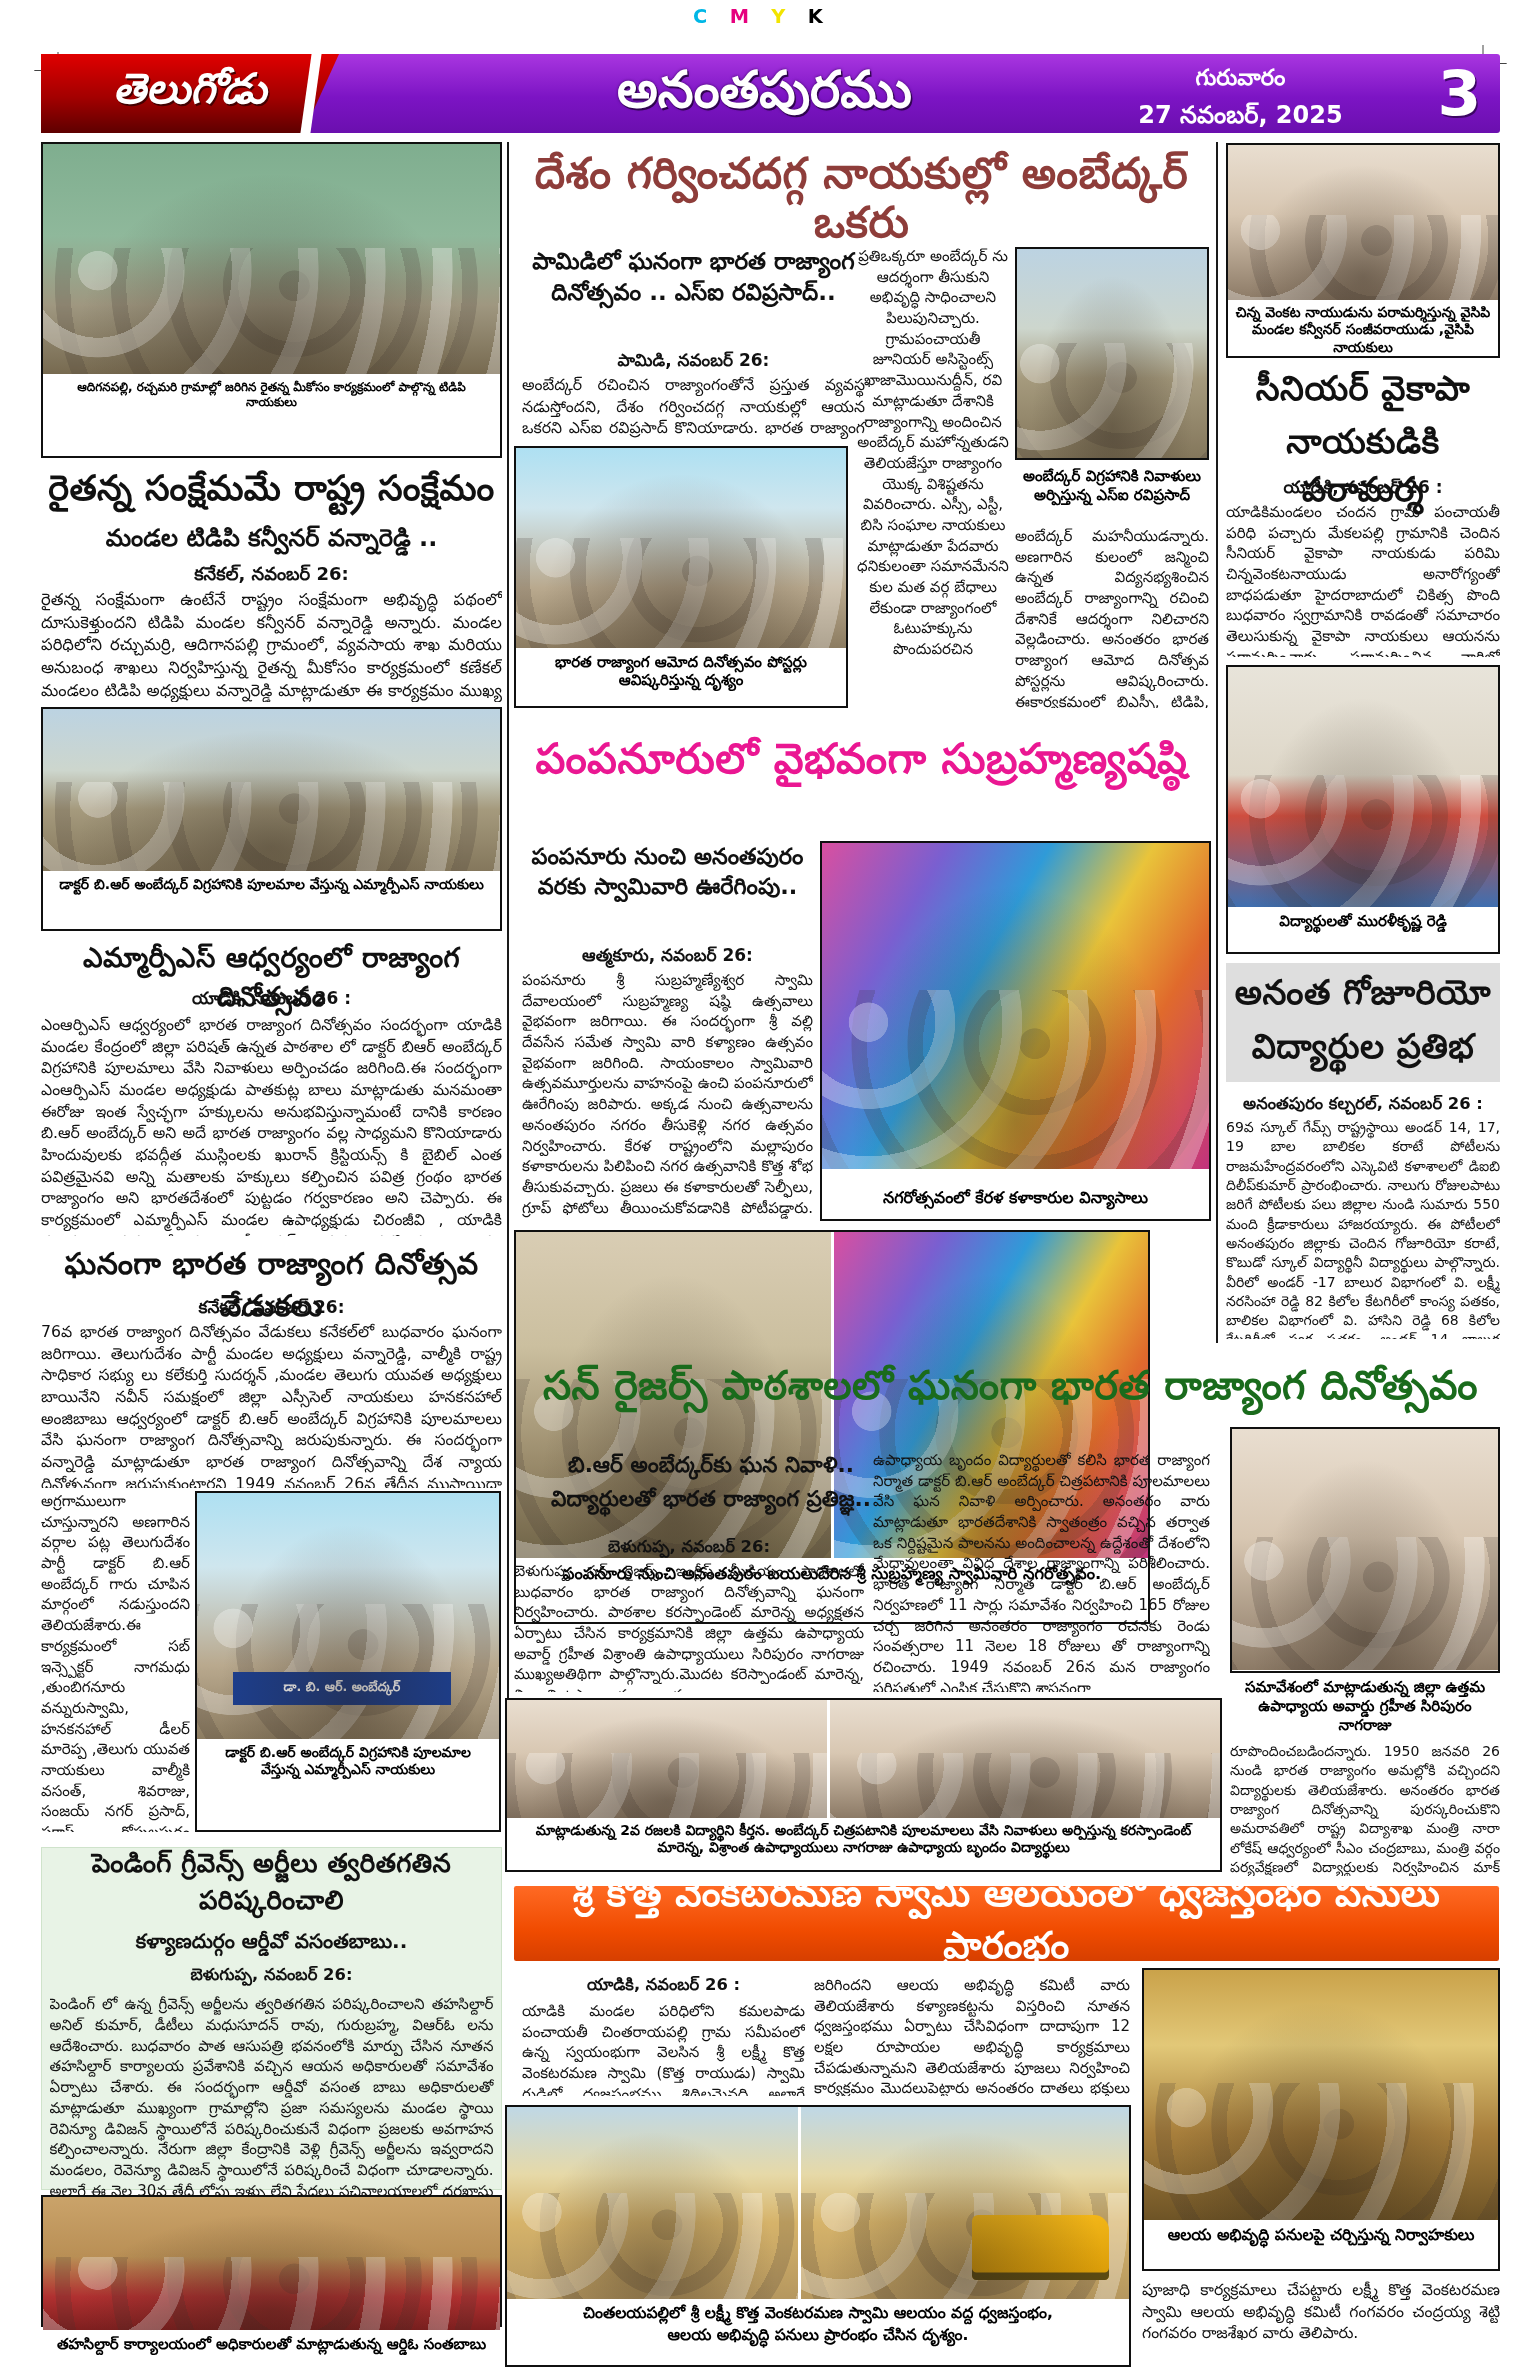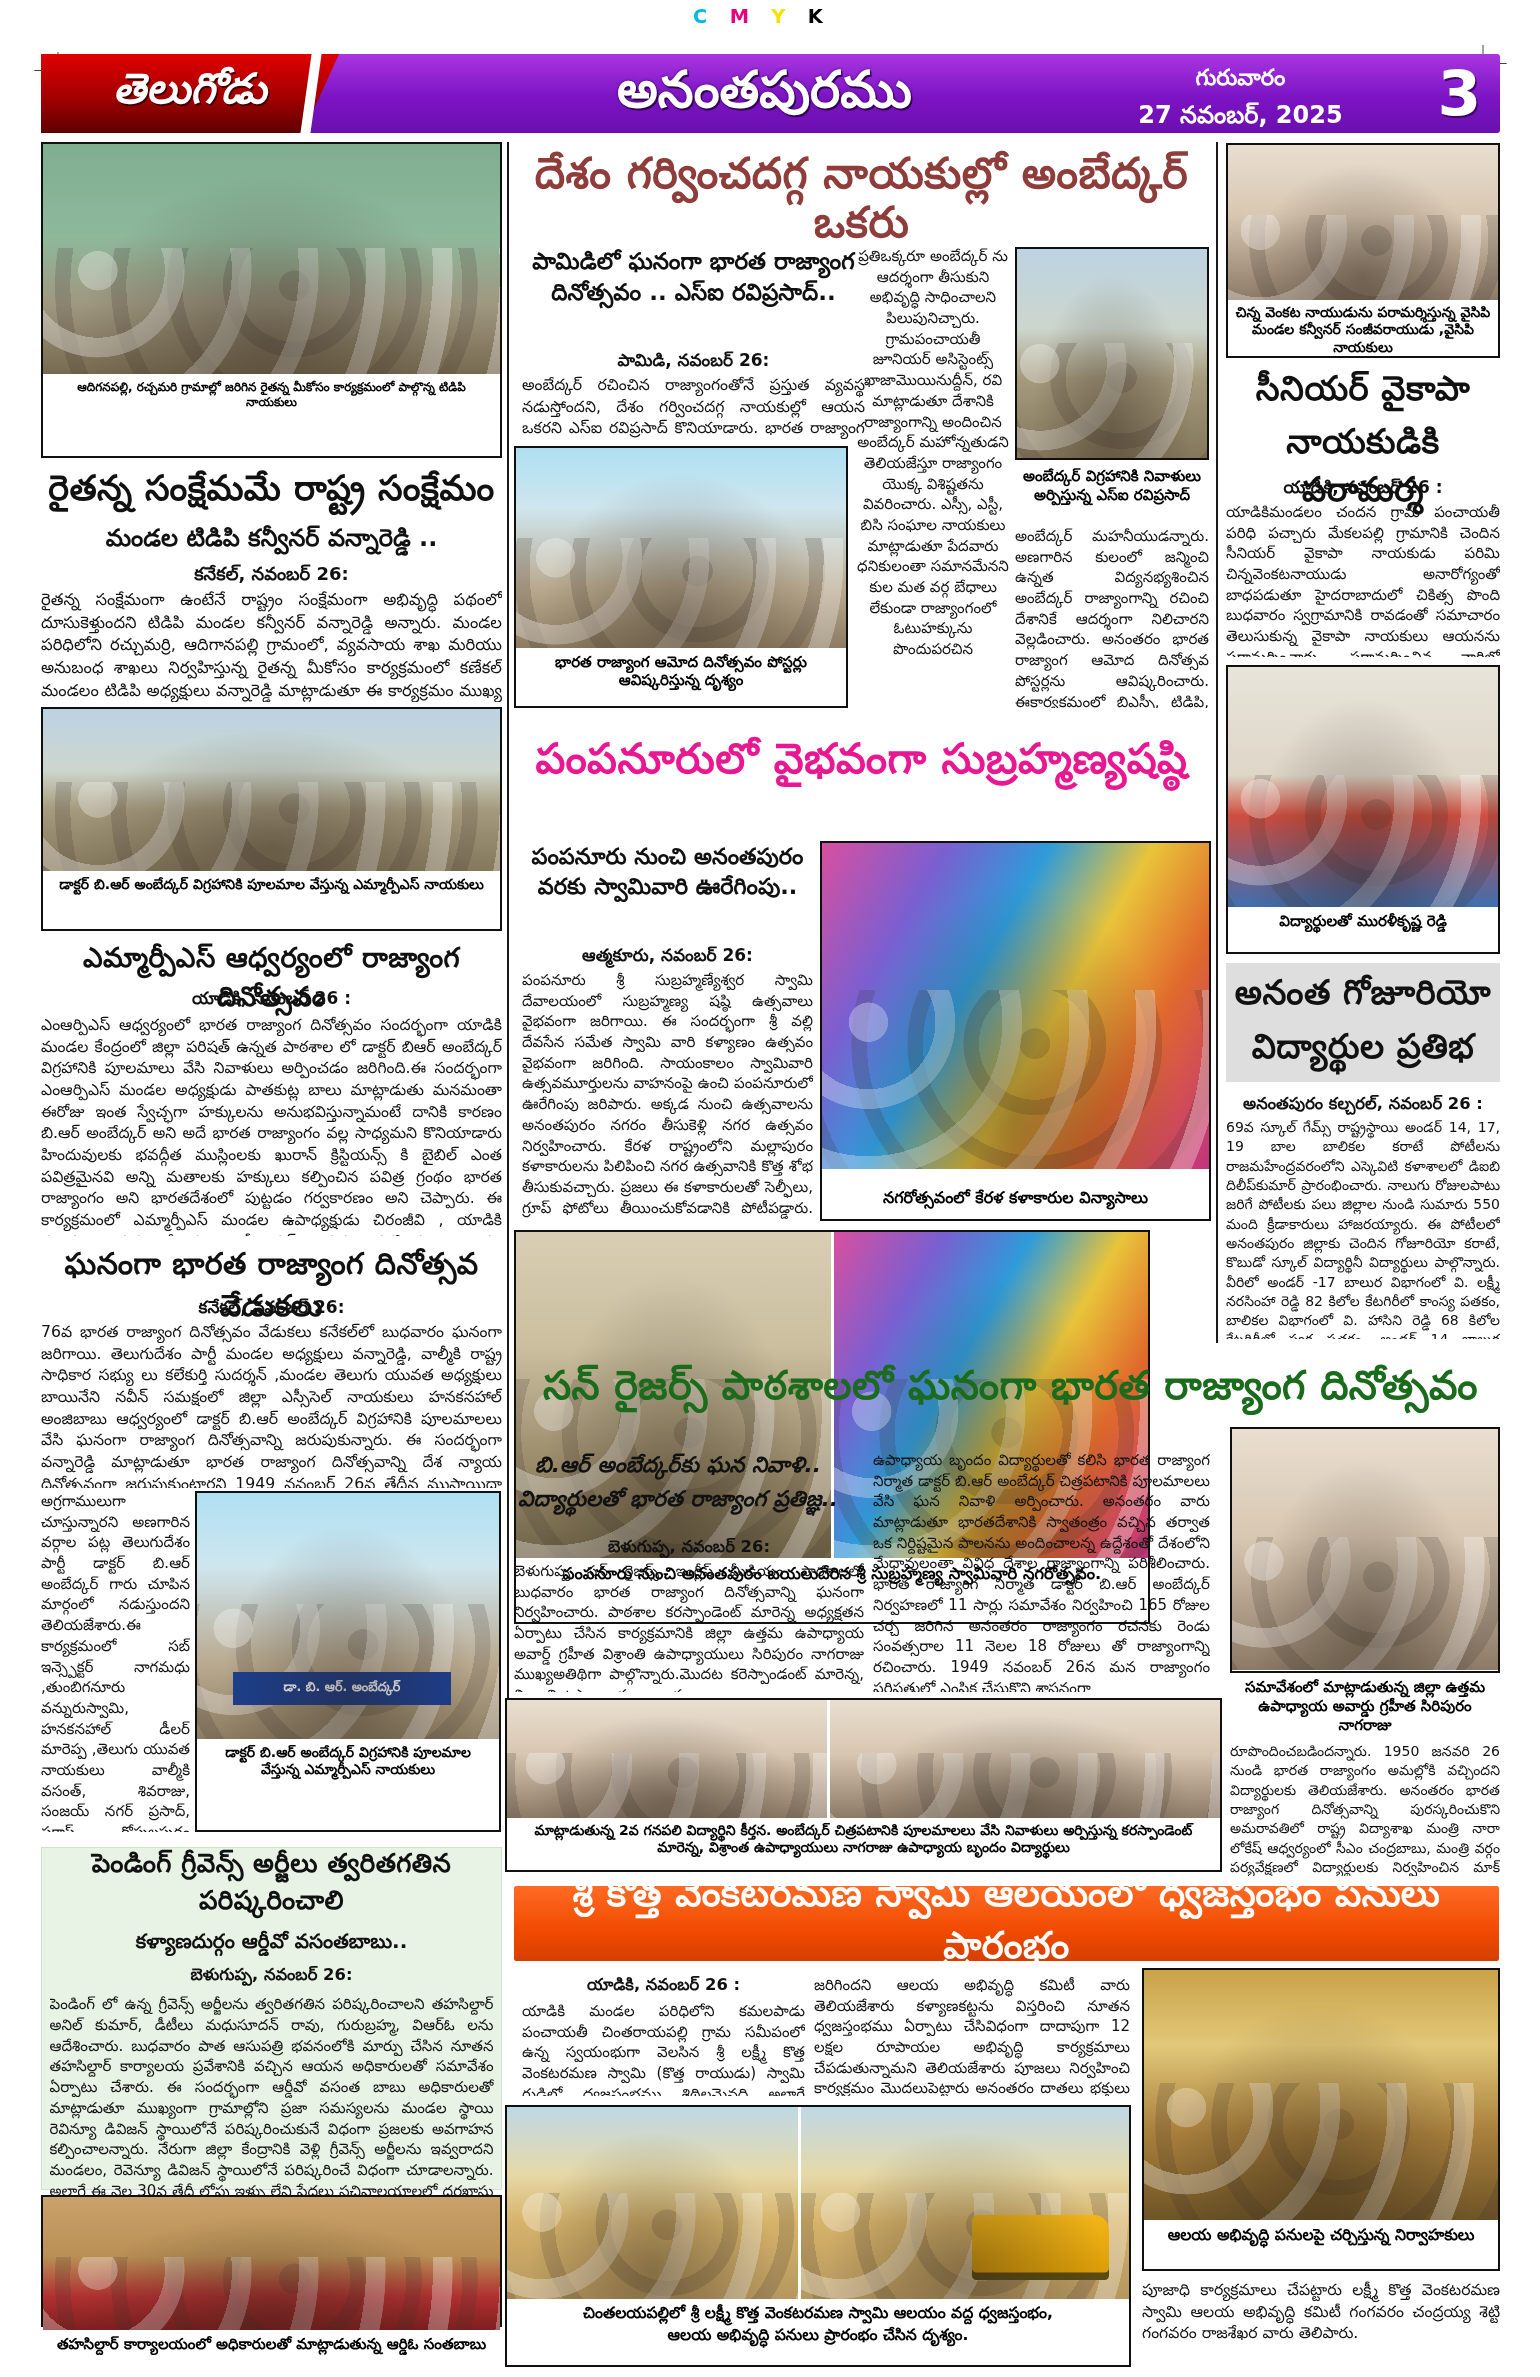--- a/index.html
+++ b/index.html
@@ -147,40 +147,40 @@
 <div class="abs frame" style="left:514px;top:1230px;width:636px;height:394px;">
   <div style="display:flex;height:326px;gap:3px;">
     <div class="ph ph-procession" style="width:50%;"></div>
     <div class="ph ph-colorful" style="width:50%;"></div>
   </div>
   <div style="padding:6px 9px;font-size:16.4px;" class="caption">పంపనూరు నుంచి అనంతపురం బయలుదేరిన శ్రీ సుబ్రహ్మణ్య స్వామివారి  నగరోత్సవం.</div>
 </div>
 
 <div class="abs headline" style="left:505px;top:1362px;width:1011px;font-size:40px;color:#1a6b1c;">సన్ రైజర్స్ పాఠశాలలో ఘనంగా భారత రాజ్యాంగ దినోత్సవం</div>
 
-<div class="abs" style="left:503px;top:1450px;width:350px;font-style:italic;">
+<div class="abs" style="left:536px;top:1450px;width:350px;">
   <div class="subhead" style="font-size:21.6px;">బి.ఆర్ అంబేద్కర్‌కు ఘన నివాళి..</div>
   <div class="subhead" style="font-size:21.6px;margin-top:4.5px;">విద్యార్థులతో భారత రాజ్యాంగ ప్రతిజ్ఞ..</div>
 </div>
 <div class="abs dateline" style="left:514px;top:1537px;width:350px;font-size:16.4px;">బెళుగుప్ప, నవంబర్ 26:</div>
 <div class="abs bodytxt" style="left:514px;top:1561px;width:350px;height:131px;font-size:15px;">బెళుగుప్ప సన్ రైజర్స్ ఇంగ్లీష్ మీడియం పాఠశాలలో బుధవారం భారత రాజ్యాంగ దినోత్సవాన్ని ఘనంగా నిర్వహించారు. పాఠశాల కరస్పాండెంట్ మారెన్న అధ్యక్షతన ఏర్పాటు చేసిన కార్యక్రమానికి జిల్లా ఉత్తమ ఉపాధ్యాయ అవార్డ్ గ్రహీత విశ్రాంతి ఉపాధ్యాయులు సిరిపురం నాగరాజు ముఖ్యఅతిథిగా పాల్గొన్నారు.మొదట కరెస్పాండంట్ మారెన్న, విశ్రాంతి ఉపాధ్యాయులు నాగరాజు</div>
 <div class="abs bodytxt" style="left:873px;top:1450px;width:337px;height:242px;font-size:15px;">ఉపాధ్యాయ బృందం విద్యార్థులతో కలిసి భారత రాజ్యాంగ నిర్మాత డాక్టర్ బి.ఆర్ అంబేద్కర్ చిత్రపటానికి పూలమాలలు వేసి ఘన నివాళి అర్పించారు. అనంతరం వారు మాట్లాడుతూ భారతదేశానికి స్వాతంత్రం వచ్చిన తర్వాత ఒక నిర్దిష్టమైన పాలనను అందించాలన్న ఉద్దేశంతో దేశంలోని మేధావులంతా వివిధ దేశాల రాజ్యాంగాన్ని పరిశీలించారు. భారత రాజ్యాంగ నిర్మాత డాక్టర్ బి.ఆర్ అంబేద్కర్ నిర్వహణలో 11 సార్లు సమావేశం నిర్వహించి 165 రోజుల చర్చ జరిగిన అనంతరం రాజ్యాంగం రచనకు రెండు సంవత్సరాల 11 నెలల 18 రోజులు తో రాజ్యాంగాన్ని రచించారు. 1949 నవంబర్ 26న మన రాజ్యాంగం పరిషత్తులో ఎంపిక చేసుకొని శాసనంగా</div>
 
 <div class="abs frame" style="left:1230px;top:1427px;width:270px;height:246px;">
   <div class="ph ph-indoor" style="height:241px;"></div>
 </div>
 <div class="abs caption" style="left:1230px;top:1678px;width:270px;font-size:15px;">సమావేశంలో మాట్లాడుతున్న  జిల్లా ఉత్తమ ఉపాధ్యాయ అవార్డు గ్రహీత సిరిపురం నాగరాజు</div>
 <div class="abs bodytxt" style="left:1230px;top:1742px;width:270px;height:134px;font-size:14px;">రూపొందించబడిందన్నారు. 1950 జనవరి 26 నుండి భారత రాజ్యాంగం అమల్లోకి వచ్చిందని విద్యార్థులకు తెలియజేశారు. అనంతరం భారత రాజ్యాంగ దినోత్సవాన్ని పురస్కరించుకొని అమరావతిలో రాష్ట్ర విద్యాశాఖ మంత్రి నారా లోకేష్ ఆధ్వర్యంలో సీఎం చంద్రబాబు, మంత్రి వర్గం పర్యవేక్షణలో విద్యార్థులకు నిర్వహించిన మాక్ అసెంబ్లీ ని ఐఎఫ్ఫి ప్యానెల్ లో విద్యార్థులకు చూపించారు. చివరగా భారత రాజ్యాంగ ప్రతిజ్ఞ చేశారు. ఈ కార్యక్రమంలో కరస్పాండెంట్ మారెన్న, విశ్రాంతి ఉపాధ్యాయులు సిరిపురం నాగరాజు, పాఠశాల డైరెక్టర్లు నాగభూషణ,తిప్పేస్వామి, ఉపాధ్యాయ బృందం సంధ్య, భారతి, శైలజ,రషీద, ఎర్రిస్వామి, మమత,నాగవేణి, శిరీష, మాల శ్రీ, నవీన,అంజలి, తదితరులు తదితరులు పాల్గొన్నారు.</div>
 
 <div class="abs frame" style="left:505px;top:1698px;width:717px;height:174px;">
   <div style="display:flex;height:118px;gap:3px;">
     <div class="ph ph-indoor" style="width:45%;"></div>
     <div class="ph ph-indoor" style="width:55%;"></div>
   </div>
-  <div style="padding:3.7px 9px;font-size:14px;" class="caption">మాట్లాడుతున్న 2వ గనపలి విద్యార్థిని కీర్తన. అంబేద్కర్ చిత్రపటానికి పూలమాలలు వేసి నివాళులు అర్పిస్తున్న కరస్పాండెంట్ మారెన్న, విశ్రాంత ఉపాధ్యాయులు నాగరాజు ఉపాధ్యాయ బృందం విద్యార్థులు</div>
+  <div style="padding:3.7px 9px;font-size:14px;" class="caption">మాట్లాడుతున్న 2వ రజలకి విద్యార్థిని కీర్తన. అంబేద్కర్ చిత్రపటానికి పూలమాలలు వేసి నివాళులు అర్పిస్తున్న కరస్పాండెంట్ మారెన్న, విశ్రాంత ఉపాధ్యాయులు నాగరాజు ఉపాధ్యాయ బృందం విద్యార్థులు</div>
 </div>
 
 <div class="abs" style="left:514px;top:1886px;width:985px;height:75px;background:linear-gradient(180deg,#ff6a24 0%,#f04b00 60%,#d63f00 100%);display:flex;align-items:center;justify-content:center;border-radius:2.2px;">
   <span class="headline" style="color:#fff;font-size:37px;">శ్రీ కొత్త వెంకటరమణ స్వామి ఆలయంలో ధ్వజస్తంభం పనులు ప్రారంభం</span>
 </div>
 <div class="abs dateline" style="left:522px;top:1975px;width:283px;font-size:16.4px;">యాడికి, నవంబర్ 26 :</div>
 <div class="abs bodytxt" style="left:522px;top:2001px;width:283px;height:95px;font-size:15px;">యాడికి మండల పరిధిలోని కమలపాడు పంచాయతీ చింతరాయపల్లి గ్రామ సమీపంలో ఉన్న స్వయంభుగా వెలసిన శ్రీ లక్ష్మీ కొత్త వెంకటరమణ స్వామి (కొత్త రాయుడు) స్వామి గుడిలో ధ్వజస్తంభము శిథిలమైనది అలాగే అభివృద్ధి కార్యక్రమాలు మొదలు పెట్టడం</div>
 <div class="abs bodytxt" style="left:814px;top:1975px;width:316px;height:121px;font-size:15px;">జరిగిందని ఆలయ అభివృద్ధి కమిటీ వారు తెలియజేశారు కళ్యాణకట్టను విస్తరించి నూతన ధ్వజస్తంభము ఏర్పాటు చేసివిధంగా దాదాపుగా 12 లక్షల రూపాయల అభివృద్ధి కార్యక్రమాలు చేపడుతున్నామని తెలియజేశారు పూజలు నిర్వహించి కార్యక్రమం మొదలుపెట్టారు అనంతరం దాతలు భక్తులు సహకారంతో ఘనంగా</div>
 
 <div class="abs frame" style="left:505px;top:2105px;width:626px;height:262px;">

